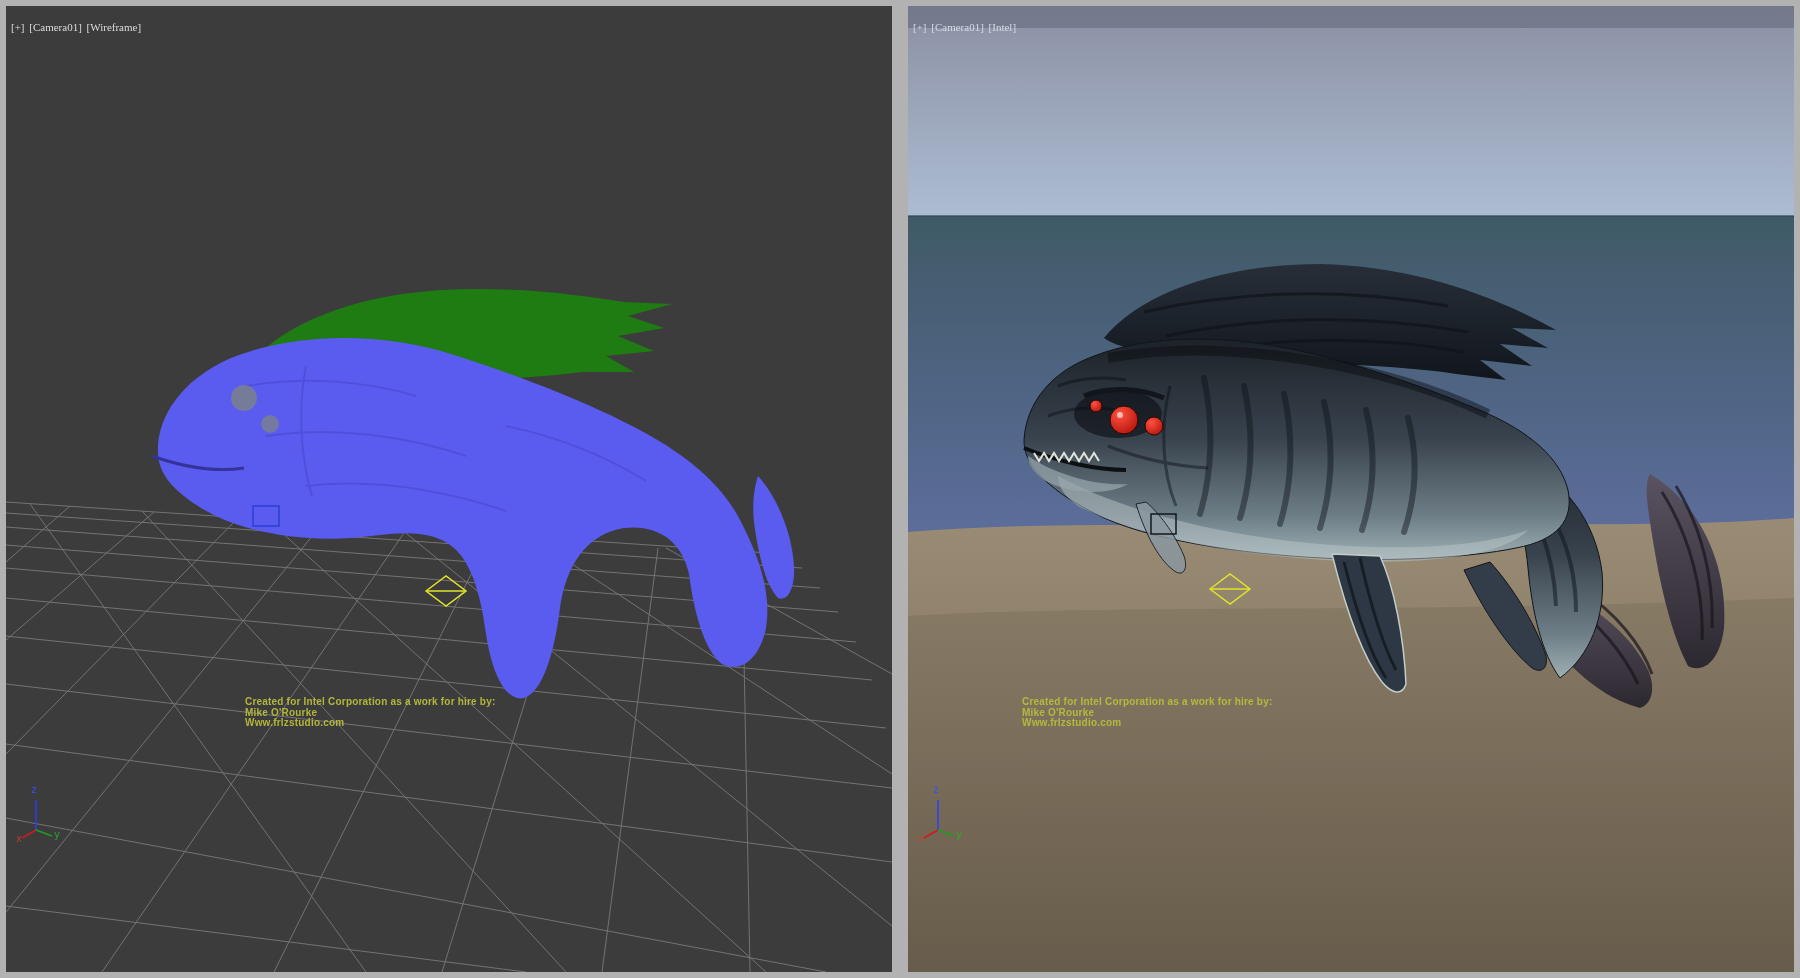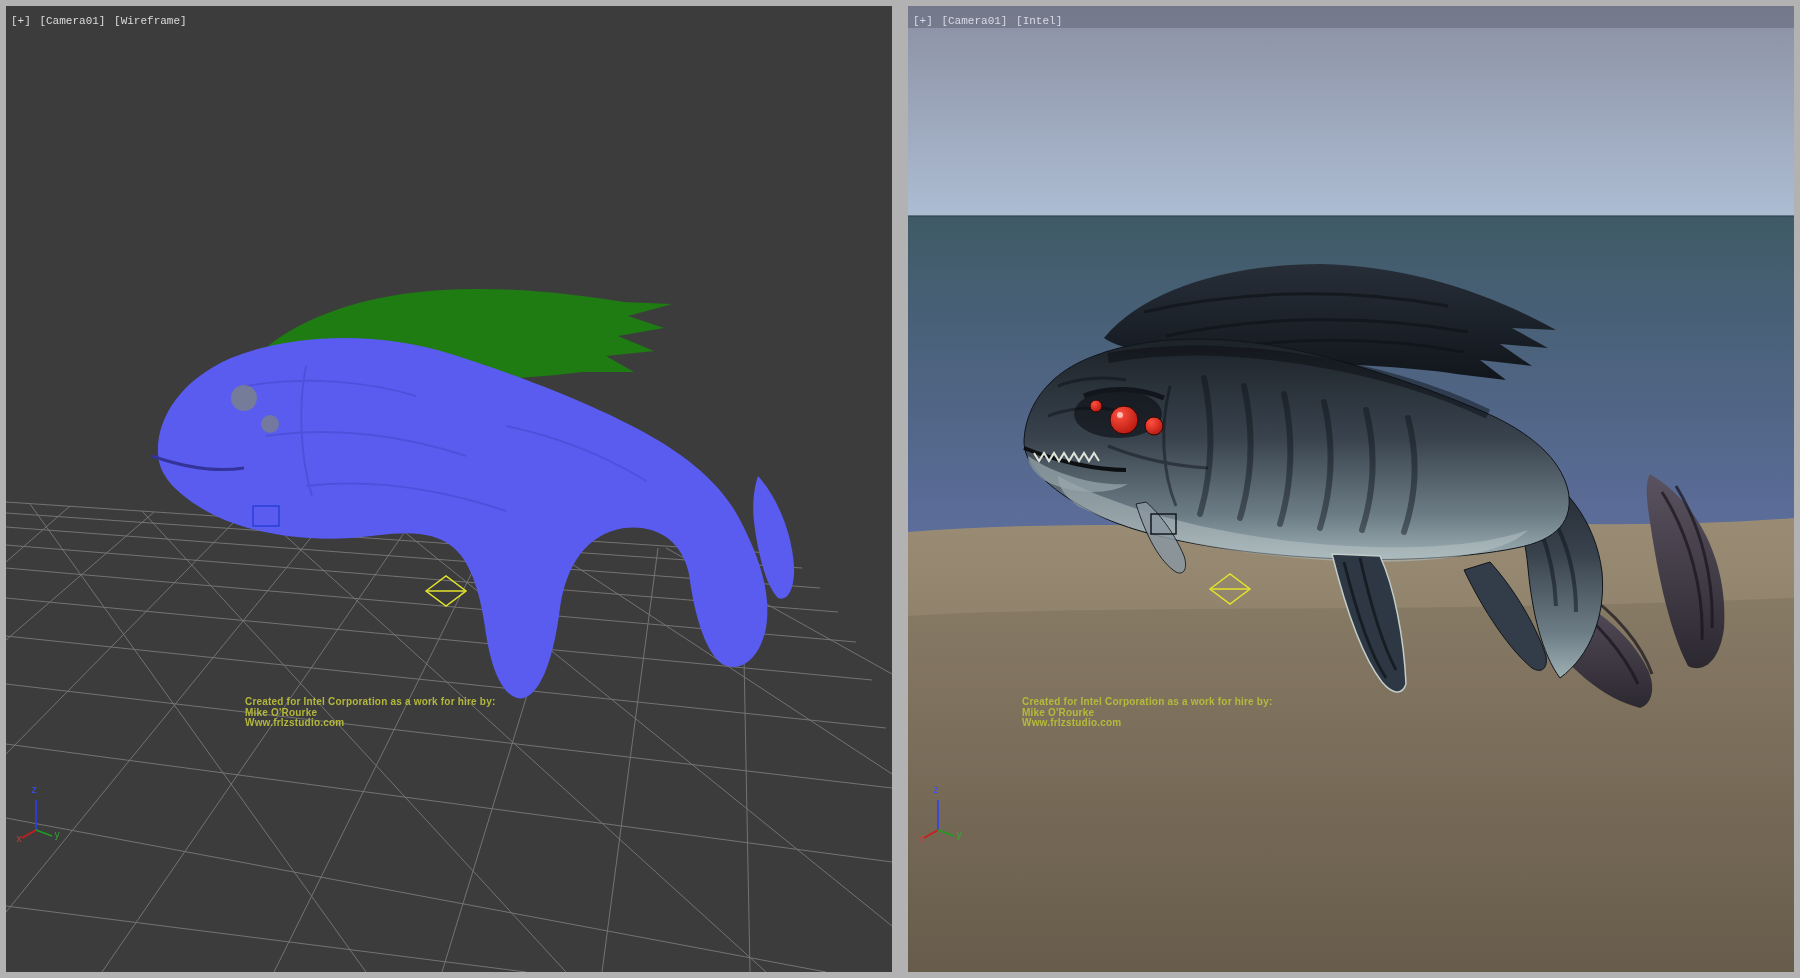--- a/index.html
+++ b/index.html
@@ -3,22 +3,22 @@
 <meta charset="utf-8">
 <style>
   html,body{margin:0;padding:0;background:#b2b2b2;}
   .stage{position:relative;width:1800px;height:978px;background:#b2b2b2;overflow:hidden;
          font-family:"DejaVu Sans",sans-serif;}
   .vp{position:absolute;top:6px;width:886px;height:966px;overflow:hidden;}
   .vp-left{left:6px;background:#3c3c3c;}
   .vp-right{left:908px;background:#8b90a3;}
   .divider{position:absolute;left:892px;top:0;width:16px;height:978px;background:#b2b2b2;}
   .vp svg{position:absolute;left:0;top:0;display:block;}
-  .vp-label{position:absolute;top:8px;left:5px;z-index:6;
-            font-family:Liberation Mono, monospace;font-size:11px;line-height:14px;}
+  .vp-label{position:absolute;top:14px;left:5px;z-index:6;
+            font-family:Liberation Serif, serif;font-size:11px;line-height:14px;}
   .vp-left .vp-label{color:#dcdcdc;}
   .vp-right .vp-label{color:#d6dbe6;}
   .vp-label span{margin-right:2px;cursor:default;}
   .watermark{position:absolute;z-index:5;color:#b9bd3a;opacity:.95;
              font-family:"Liberation Sans",sans-serif;font-size:10px;font-weight:bold;
              line-height:10.5px;letter-spacing:.2px;}
   .axis{position:absolute;z-index:5;width:54px;height:62px;}
   .axis .lbl{position:absolute;font-family:"DejaVu Sans Mono",monospace;font-size:10px;line-height:10px;}
 </style>
 </head>

